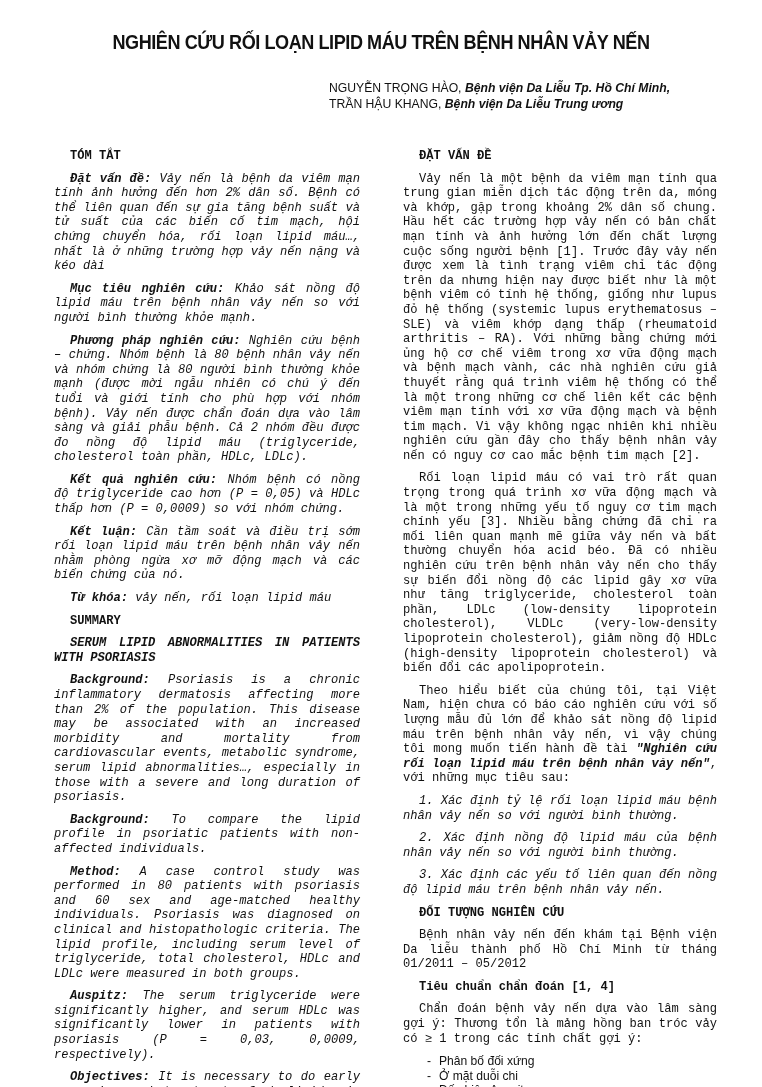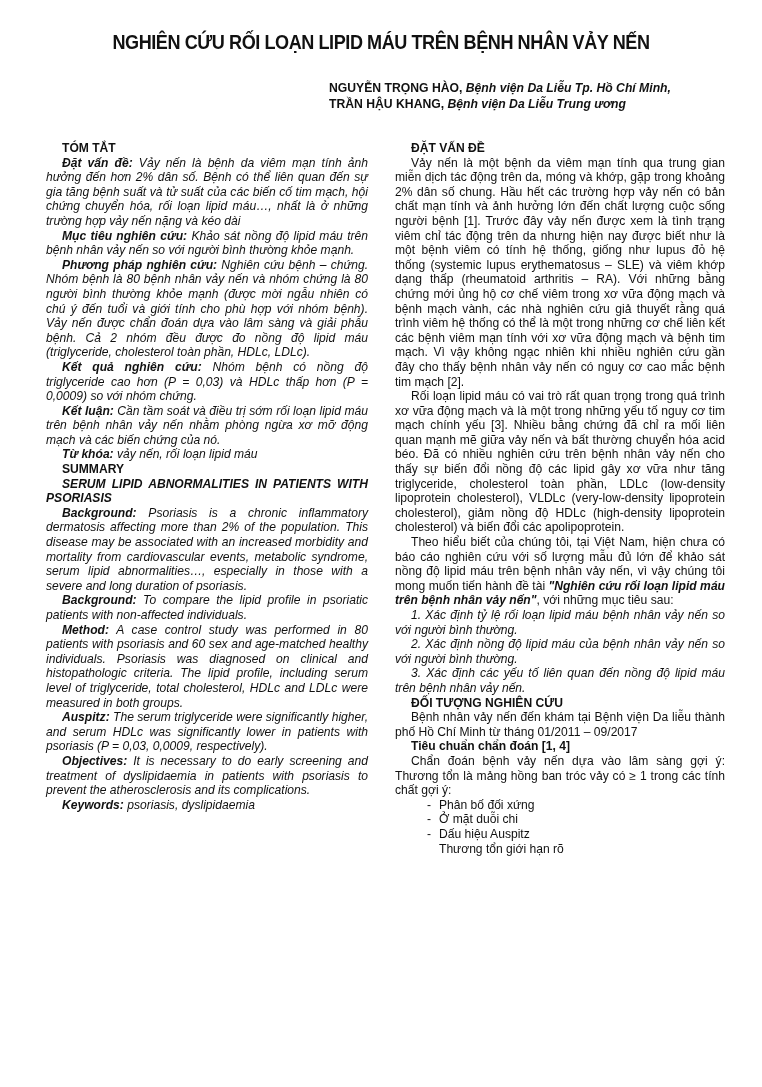--- a/index.html
+++ b/index.html
@@ -1,24 +1,24 @@
 <!DOCTYPE html>
 <html><head>
   <meta charset="utf-8">
   <style>
     html, body { margin: 0; padding: 0; background: #ffffff; }
     body { width: 762px; height: 1087px; position: relative; overflow: hidden; color: #111; font-family: "Liberation Sans", sans-serif; }
     .title { position: absolute; top: 30px; left: 0; width: 762px; text-align: center; font-family: "Liberation Sans", sans-serif; font-weight: bold; font-size: 21px; letter-spacing: -0.5px; transform: scaleX(0.86); transform-origin: center; color: #111; }
     .authors { position: absolute; top: 80px; left: 329px; font-size: 12.2px; line-height: 16px; }
-    .authors .name { font-weight: bold; margin-top: 45px; }
+    .authors .name { font-weight: normal; margin-top: 45px; }
     .authors .aff { font-style: italic; font-weight: bold; }
     .col { position: absolute; top: 141px; font-size: 12.1px; line-height: 14.6px; text-align: justify; }
     .col.left { left: 46px; width: 322px; }
     .col.right { left: 395px; width: 330px; }
-    .col p { margin: 0; text-indent: 16px; }
+    .col p { margin: 8px; text-indent: 16px; font-family: Liberation Mono, monospace; }
     .heading { font-weight: bold; margin: 0; padding-left: 16px; text-indent: 0 !important; }
     .it { font-style: italic; }
     .lbl { font-weight: bold; font-style: italic; }
     .bold { font-weight: bold; }
     .list { margin: 0; padding-left: 32px; list-style: none; }
     .list li { text-indent: 0; }
     .list li .dash { display: inline-block; width: 12px; }
     .plain { padding-left: 44px; text-indent: 0 !important; }
   </style>
 </head>
@@ -33,21 +33,21 @@
   <div>
     <span class="name">TRẦN HẬU KHANG,</span><span class="aff"> Bệnh viện Da Liễu Trung ương</span>
   </div>
 </div>
 
 <div class="col left">
   <p class="heading">TÓM TẮT</p>
   <p class="it"><span class="lbl">Đặt vấn đề:</span><span> Vảy nến là bệnh da viêm mạn tính ảnh hưởng đến hơn 2% dân số. Bệnh có thể liên quan đến sự gia tăng bệnh suất và tử suất của các biến cố tim mạch, hội chứng chuyển hóa, rối loạn lipid máu…, nhất là ở những trường hợp vảy nến nặng và kéo dài</span></p>
   <p class="it"><span class="lbl">Mục tiêu nghiên cứu:</span><span> Khảo sát nồng độ lipid máu trên bệnh nhân vảy nến so với người bình thường khỏe mạnh.</span></p>
   <p class="it"><span class="lbl">Phương pháp nghiên cứu:</span><span> Nghiên cứu bệnh – chứng. Nhóm bệnh là 80 bệnh nhân vảy nến và nhóm chứng là 80 người bình thường khỏe mạnh (được mời ngẫu nhiên có chú ý đến tuổi và giới tính cho phù hợp với nhóm bệnh). Vảy nến được chẩn đoán dựa vào lâm sàng và giải phẫu bệnh. Cả 2 nhóm đều được đo nồng độ lipid máu (triglyceride, cholesterol toàn phần, HDLc, LDLc).</span></p>
-  <p class="it"><span class="lbl">Kết quả nghiên cứu:</span><span> Nhóm bệnh có nồng độ triglyceride cao hơn (P = 0,03) và HDLc thấp hơn (P = 0,0009) so với nhóm chứng.</span></p>
+  <p class="it"><span class="lbl">Kết quả nghiên cứu:</span><span> Nhóm bệnh có nồng độ triglyceride cao hơn (P = 0,05) và HDLc thấp hơn (P = 0,0009) so với nhóm chứng.</span></p>
   <p class="it"><span class="lbl">Kết luận:</span><span> Cần tầm soát và điều trị sớm rối loạn lipid máu trên bệnh nhân vảy nến nhằm phòng ngừa xơ mỡ động mạch và các biến chứng của nó.</span></p>
   <p class="it"><span class="lbl">Từ khóa:</span><span> vảy nến, rối loạn lipid máu</span></p>
   <p class="heading">SUMMARY</p>
   <p class="bold it">SERUM LIPID ABNORMALITIES IN PATIENTS WITH PSORIASIS</p>
   <p class="it"><span class="lbl">Background:</span><span> Psoriasis is a chronic inflammatory dermatosis affecting more than 2% of the population. This disease may be associated with an increased morbidity and mortality from cardiovascular events, metabolic syndrome, serum lipid abnormalities…, especially in those with a severe and long duration of psoriasis.</span></p>
   <p class="it"><span class="lbl">Background:</span><span> To compare the lipid profile in psoriatic patients with non-affected individuals.</span></p>
   <p class="it"><span class="lbl">Method:</span><span> A case control study was performed in 80 patients with psoriasis and 60 sex and age-matched healthy individuals. Psoriasis was diagnosed on clinical and histopathologic criteria. The lipid profile, including serum level of triglyceride, total cholesterol, HDLc and LDLc were measured in both groups.</span></p>
   <p class="it"><span class="lbl">Auspitz:</span><span> The serum triglyceride were significantly higher, and serum HDLc was significantly lower in patients with psoriasis (P = 0,03, 0,0009, respectively).</span></p>
   <p class="it"><span class="lbl">Objectives:</span><span> It is necessary to do early screening and treatment of dyslipidaemia in patients with psoriasis to prevent the atherosclerosis and its complications.</span></p>
   <p class="it"><span class="lbl">Keywords:</span><span> psoriasis, dyslipidaemia</span></p>
@@ -55,21 +55,21 @@
 
 <div class="col right">
   <p class="heading">ĐẶT VẤN ĐỀ</p>
   <p>Vảy nến là một bệnh da viêm mạn tính qua trung gian miễn dịch tác động trên da, móng và khớp, gặp trong khoảng 2% dân số chung. Hầu hết các trường hợp vảy nến có bản chất mạn tính và ảnh hưởng lớn đến chất lượng cuộc sống người bệnh [1]. Trước đây vảy nến được xem là tình trạng viêm chỉ tác động trên da nhưng hiện nay được biết như là một bệnh viêm có tính hệ thống, giống như lupus đỏ hệ thống (systemic lupus erythematosus – SLE) và viêm khớp dạng thấp (rheumatoid arthritis – RA). Với những bằng chứng mới ủng hộ cơ chế viêm trong xơ vữa động mạch và bệnh mạch vành, các nhà nghiên cứu giả thuyết rằng quá trình viêm hệ thống có thể là một trong những cơ chế liên kết các bệnh viêm mạn tính với xơ vữa động mạch và bệnh tim mạch. Vì vậy không ngạc nhiên khi nhiều nghiên cứu gần đây cho thấy bệnh nhân vảy nến có nguy cơ cao mắc bệnh tim mạch [2].</p>
   <p>Rối loạn lipid máu có vai trò rất quan trọng trong quá trình xơ vữa động mạch và là một trong những yếu tố nguy cơ tim mạch chính yếu [3]. Nhiều bằng chứng đã chỉ ra mối liên quan mạnh mẽ giữa vảy nến và bất thường chuyển hóa acid béo. Đã có nhiều nghiên cứu trên bệnh nhân vảy nến cho thấy sự biến đổi nồng độ các lipid gây xơ vữa như tăng triglyceride, cholesterol toàn phần, LDLc (low-density lipoprotein cholesterol), VLDLc (very-low-density lipoprotein cholesterol), giảm nồng độ HDLc (high-density lipoprotein cholesterol) và biến đổi các apolipoprotein.</p>
   <p><span>Theo hiểu biết của chúng tôi, tại Việt Nam, hiện chưa có báo cáo nghiên cứu với số lượng mẫu đủ lớn để khảo sát nồng độ lipid máu trên bệnh nhân vảy nến, vì vậy chúng tôi mong muốn tiến hành đề tài </span><span class="lbl">"Nghiên cứu rối loạn lipid máu trên bệnh nhân vảy nến"</span><span>, với những mục tiêu sau:</span></p>
   <p class="it">1. Xác định tỷ lệ rối loạn lipid máu bệnh nhân vảy nến so với người bình thường.</p>
   <p class="it">2. Xác định nồng độ lipid máu của bệnh nhân vảy nến so với người bình thường.</p>
   <p class="it">3. Xác định các yếu tố liên quan đến nồng độ lipid máu trên bệnh nhân vảy nến.</p>
   <p class="heading">ĐỐI TƯỢNG NGHIÊN CỨU</p>
-  <p>Bệnh nhân vảy nến đến khám tại Bệnh viện Da liễu thành phố Hồ Chí Minh từ tháng 01/2011 – 09/2017</p>
+  <p>Bệnh nhân vảy nến đến khám tại Bệnh viện Da liễu thành phố Hồ Chí Minh từ tháng 01/2011 – 05/2012</p>
   <p class="heading">Tiêu chuẩn chẩn đoán [1, 4]</p>
   <p>Chẩn đoán bệnh vảy nến dựa vào lâm sàng gợi ý: Thương tổn là mảng hồng ban tróc vảy có ≥ 1 trong các tính chất gợi ý:</p>
   <ul class="list">
     <li><span class="dash">-</span><span>Phân bố đối xứng</span></li>
     <li><span class="dash">-</span><span>Ở mặt duỗi chi</span></li>
     <li><span class="dash">-</span><span>Dấu hiệu Auspitz</span></li>
   </ul>
   <p class="plain">Thương tổn giới hạn rõ</p>
 </div>
 

